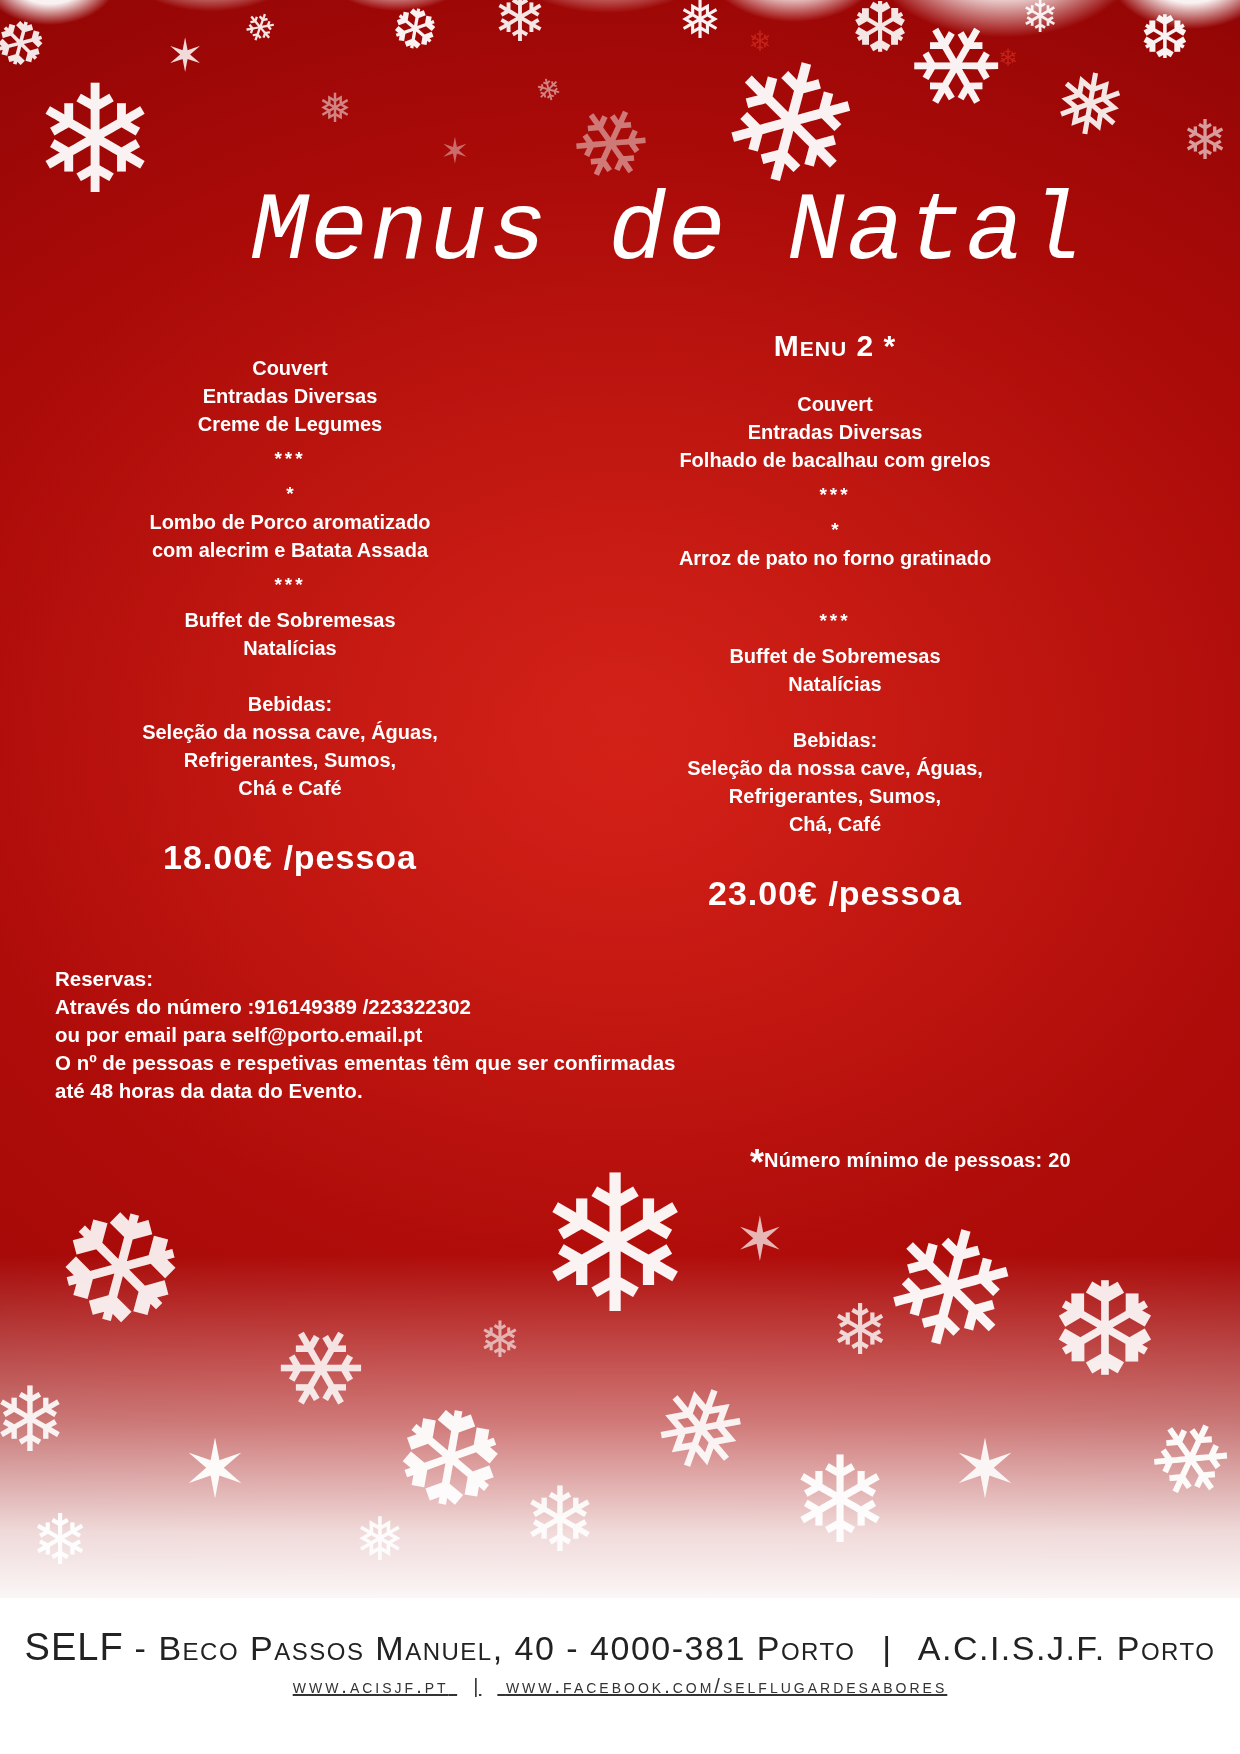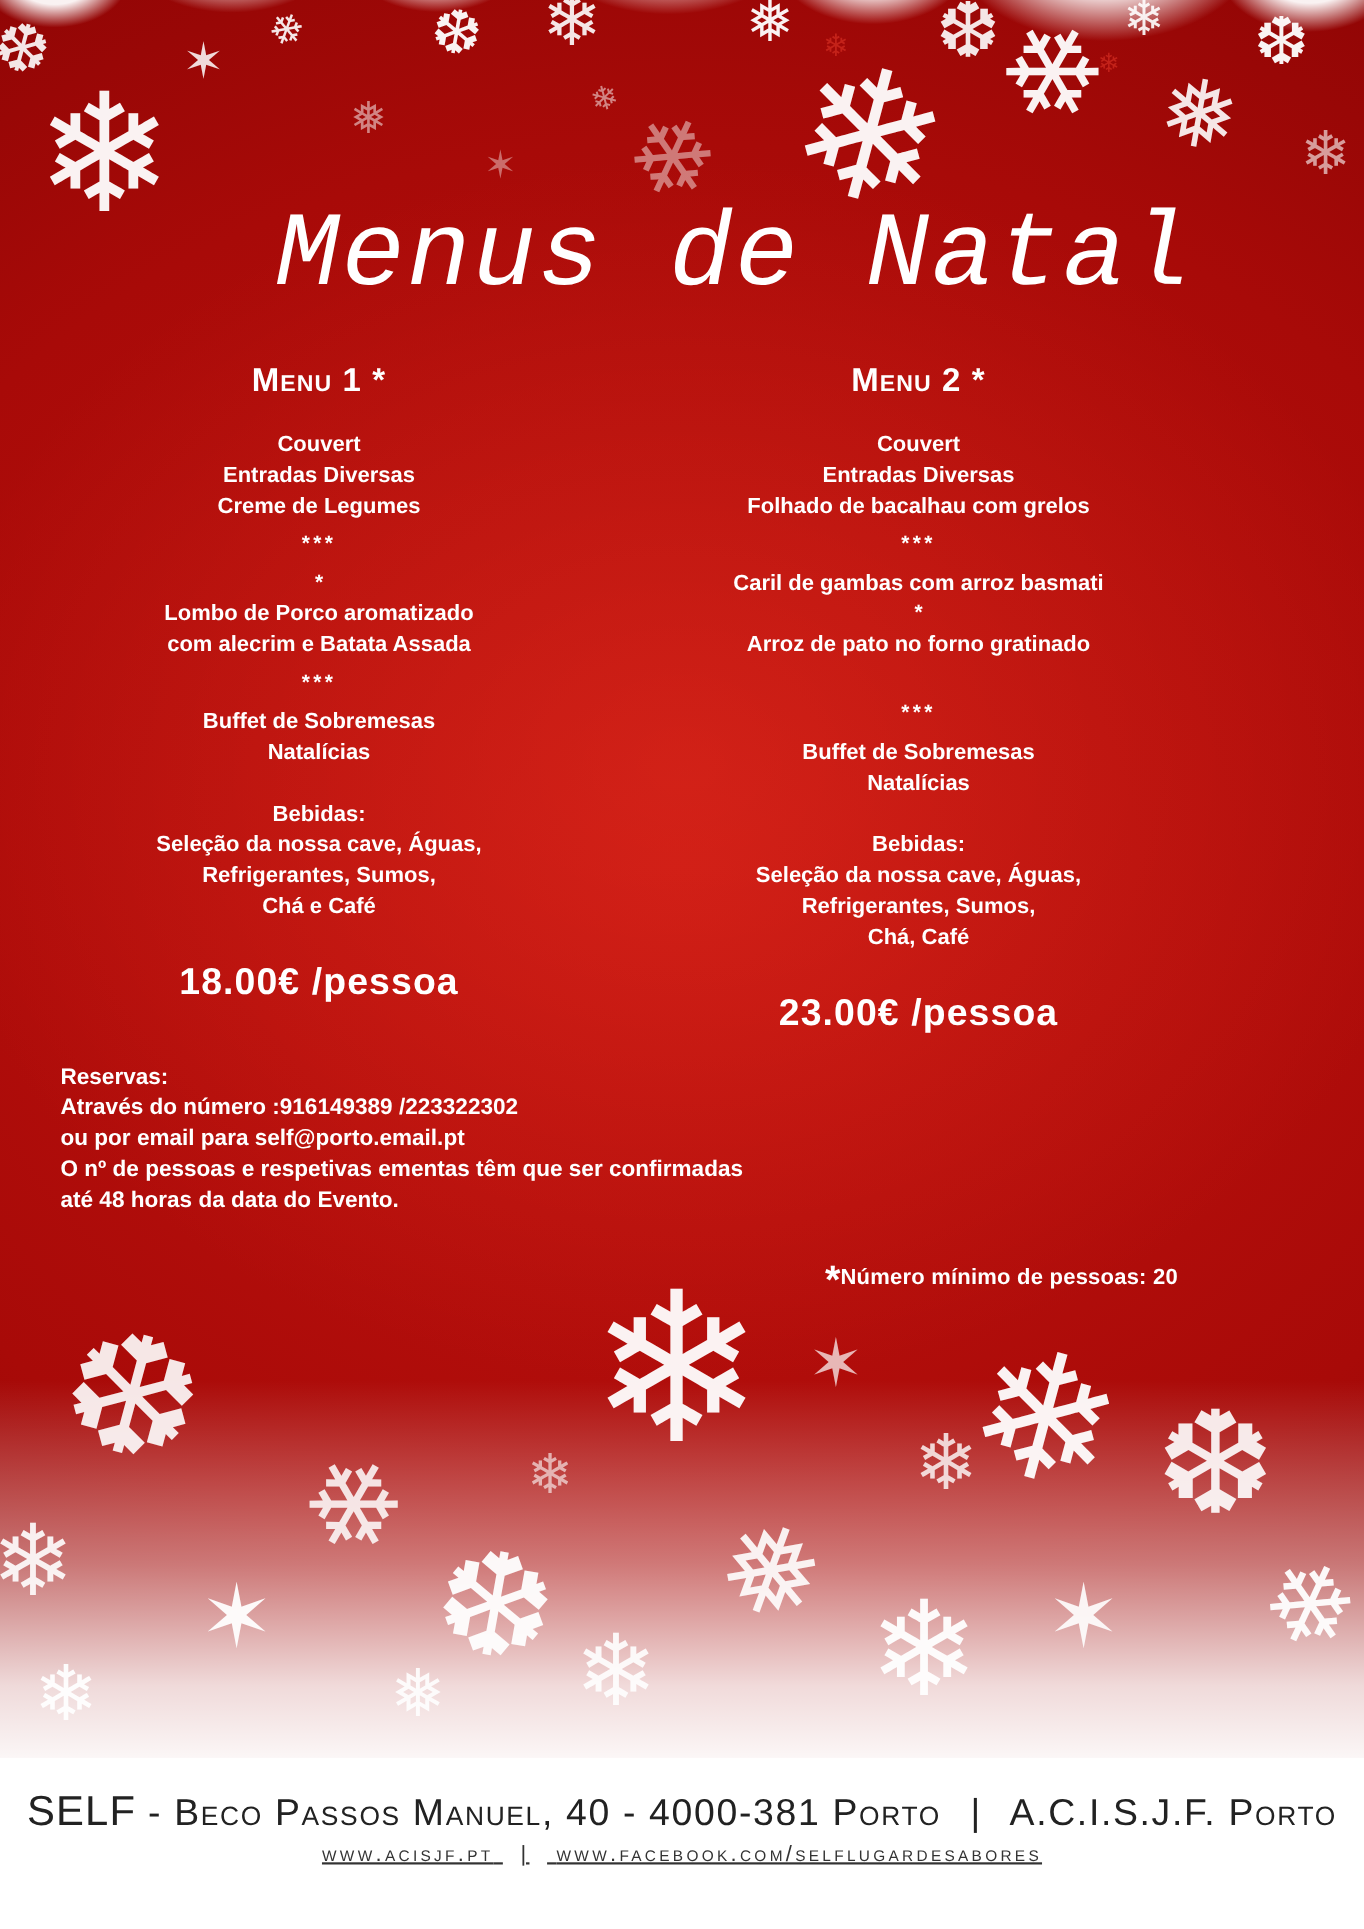--- a/index.html
+++ b/index.html
@@ -106,21 +106,20 @@
     <span class="flake" style="left: 60px; top: 1540px; font-size: 70px; opacity: 0.95; transform: translate(-50%, -50%) rotate(0deg);">❄</span>
     <span class="flake" style="left: 380px; top: 1540px; font-size: 60px; opacity: 0.9; transform: translate(-50%, -50%) rotate(0deg);">❅</span>
     <span class="flake" style="left: 760px; top: 1240px; font-size: 60px; opacity: 0.7; transform: translate(-50%, -50%) rotate(0deg);">✶</span>
     <span class="flake" style="left: 500px; top: 1340px; font-size: 50px; opacity: 0.6; transform: translate(-50%, -50%) rotate(0deg);">❄</span>
   </div>
 <div class="footer-bg"></div>
 
 <div class="title">Menus de Natal</div>
 
 <div class="menu-col left">
-  <div class="menu-heading">Menu 1 *</div>
   <div class="menu-lines">
       <div class="menu-line">Couvert</div>
       <div class="menu-line">Entradas Diversas</div>
       <div class="menu-line">Creme de Legumes</div>
       <div class="sep">***</div>
       <div class="star-line">*</div>
       <div class="menu-line">Lombo de Porco aromatizado</div>
       <div class="menu-line">com alecrim e Batata Assada</div>
       <div class="sep">***</div>
       <div class="menu-line">Buffet de Sobremesas</div>
@@ -134,21 +133,20 @@
   <div class="price">18.00€ /pessoa</div>
 </div>
 
 <div class="menu-col right">
   <div class="menu-heading">Menu 2 *</div>
   <div class="menu-lines">
       <div class="menu-line">Couvert</div>
       <div class="menu-line">Entradas Diversas</div>
       <div class="menu-line">Folhado de bacalhau com grelos</div>
       <div class="sep">***</div>
-      <div class="menu-line">Caril de gambas com arroz basmati</div>
       <div class="star-line">*</div>
       <div class="menu-line">Arroz de pato no forno gratinado</div>
       <div class="gap"></div>
       <div class="sep">***</div>
       <div class="menu-line">Buffet de Sobremesas</div>
       <div class="menu-line">Natalícias</div>
       <div class="gap"></div>
       <div class="menu-line">Bebidas:</div>
       <div class="menu-line">Seleção da nossa cave, Águas,</div>
       <div class="menu-line">Refrigerantes, Sumos,</div>

